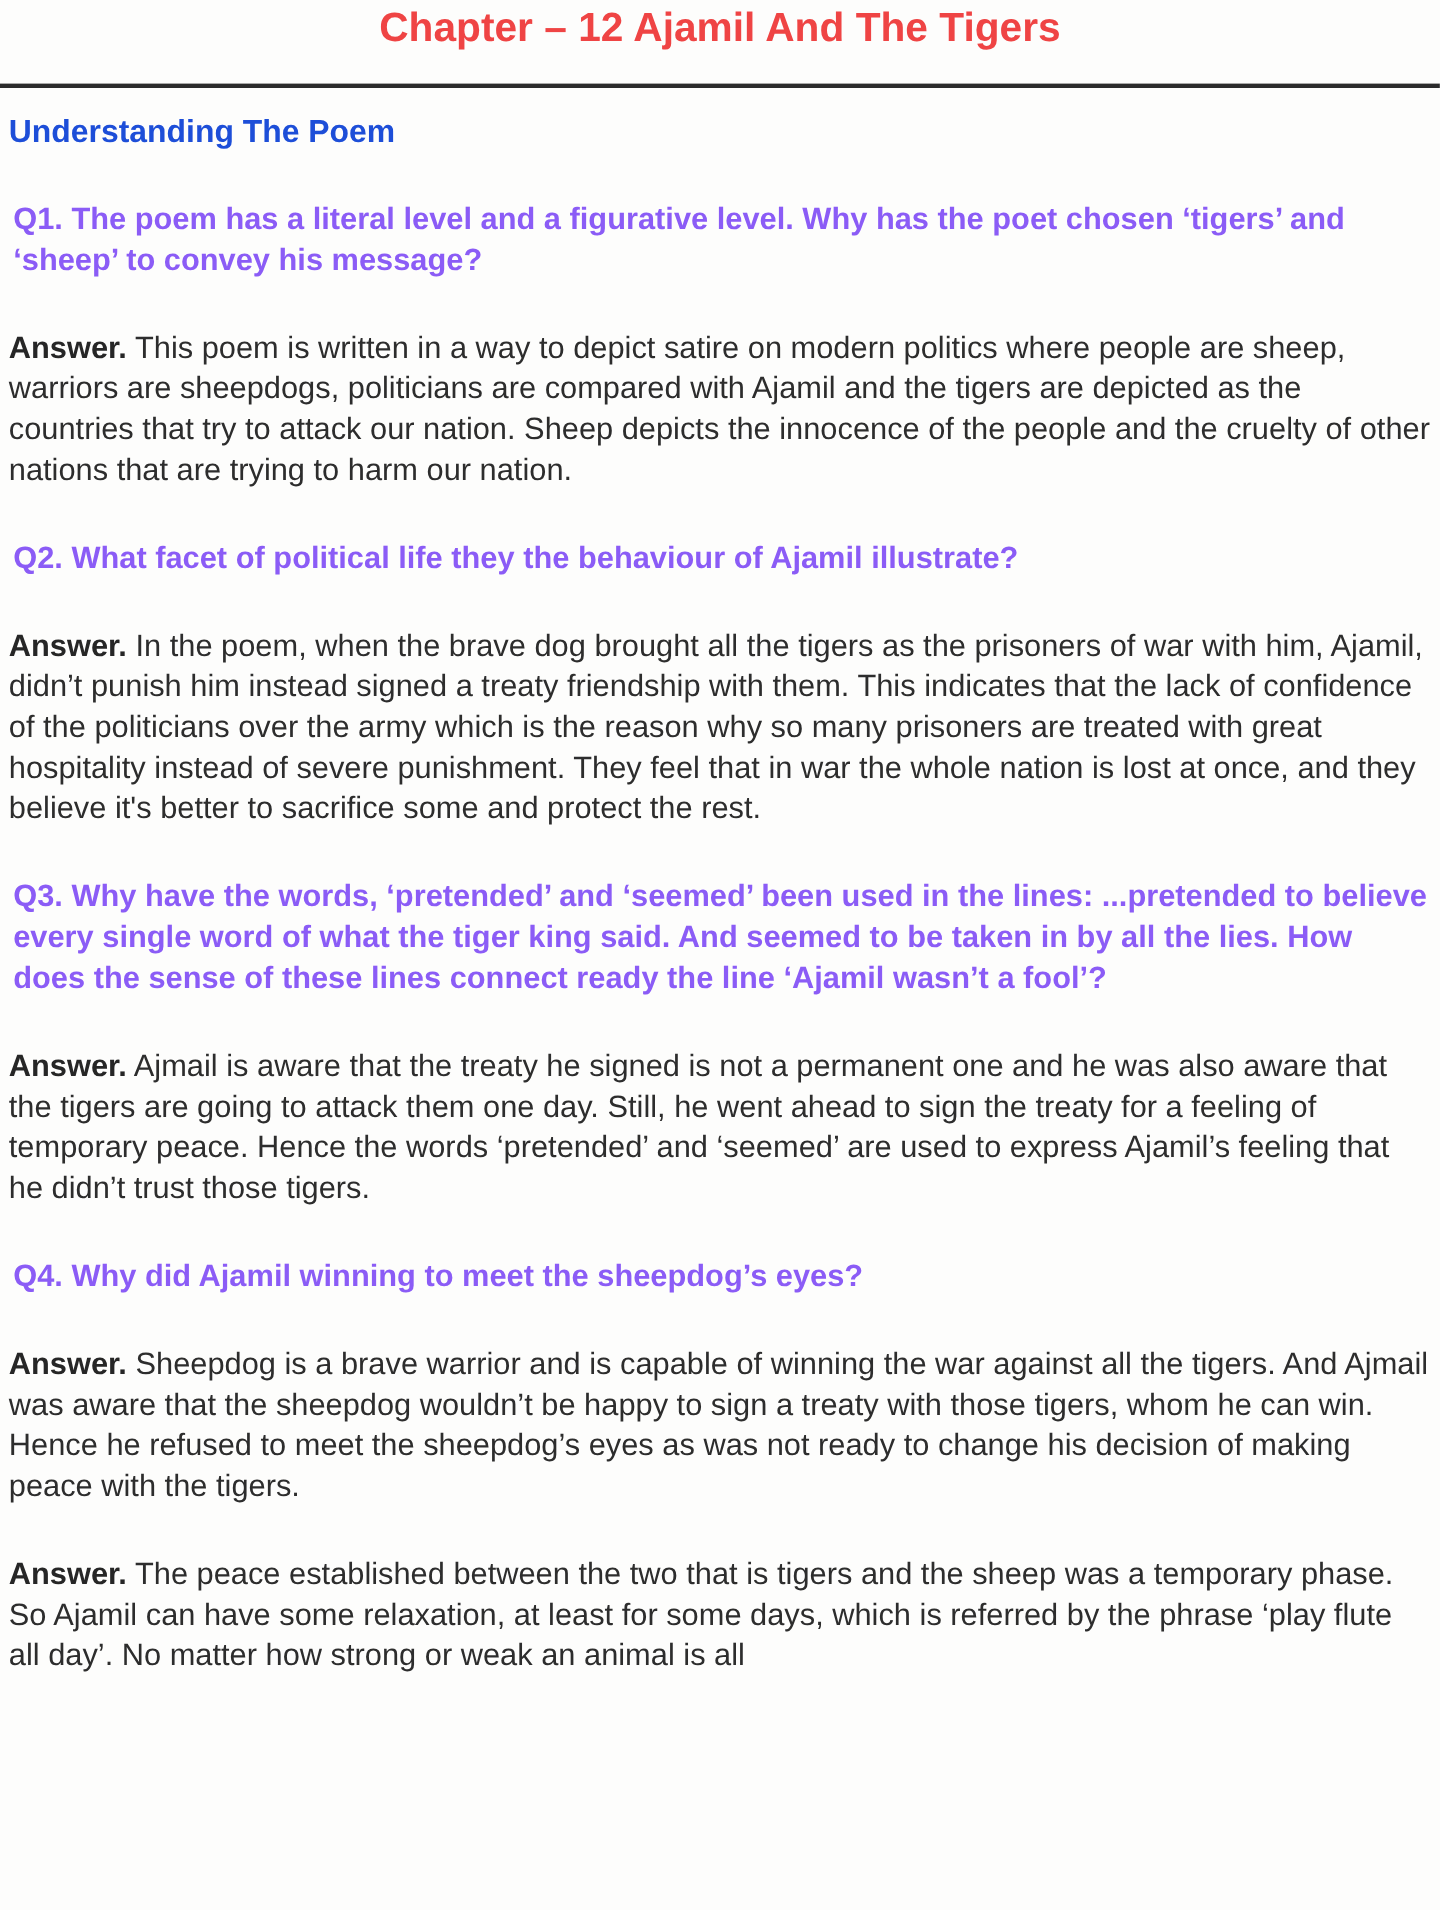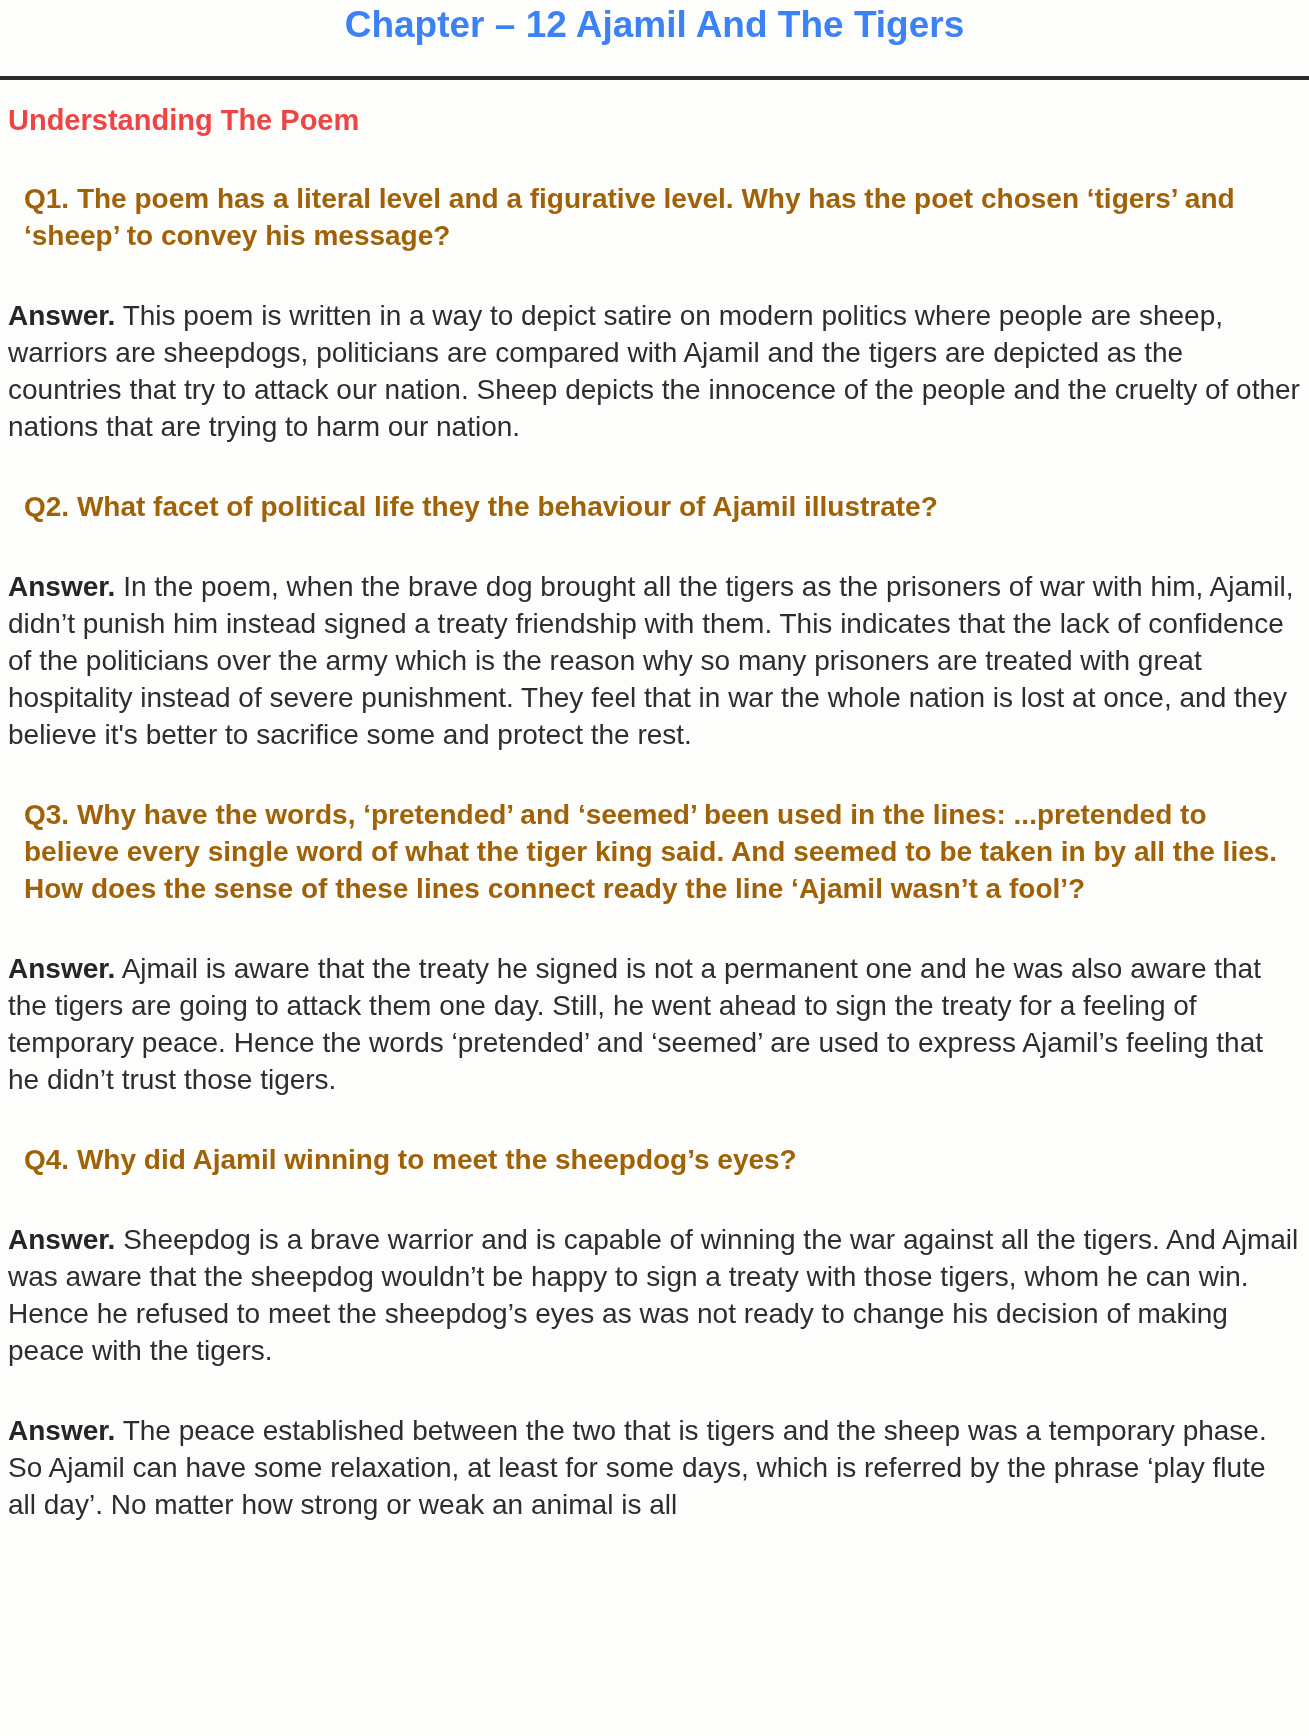--- a/index.html
+++ b/index.html
@@ -16,41 +16,41 @@
   }
   .page {
     padding: 0 8px;
   }
   .page-title {
     margin: 4px 0 0 0;
     text-align: center;
     font-size: 37px;
     line-height: 42px;
     font-weight: bold;
-    color: #3b82f6;
+    color: #ef4444;
   }
   .divider {
     border: none;
     height: 4px;
     background: #2b2b2b;
     margin: 30px -8px 0 -8px;
   }
   .section-heading {
     margin: 23px 0 0 0;
     font-size: 29px;
     line-height: 34px;
     font-weight: bold;
-    color: #ef4444;
+    color: #1d4ed8;
   }
   .question {
-    margin: 43px 0 0 16px;
+    margin: 43px 0 0 4px;
     font-size: 28px;
     line-height: 37px;
     font-weight: bold;
-    color: #a16207;
+    color: #8b5cf6;
   }
   .answer {
     margin: 43px 0 0 0;
     font-size: 28px;
     line-height: 37px;
     font-weight: normal;
     color: #2d2d2d;
   }
   .answer .label {
     font-weight: bold;

